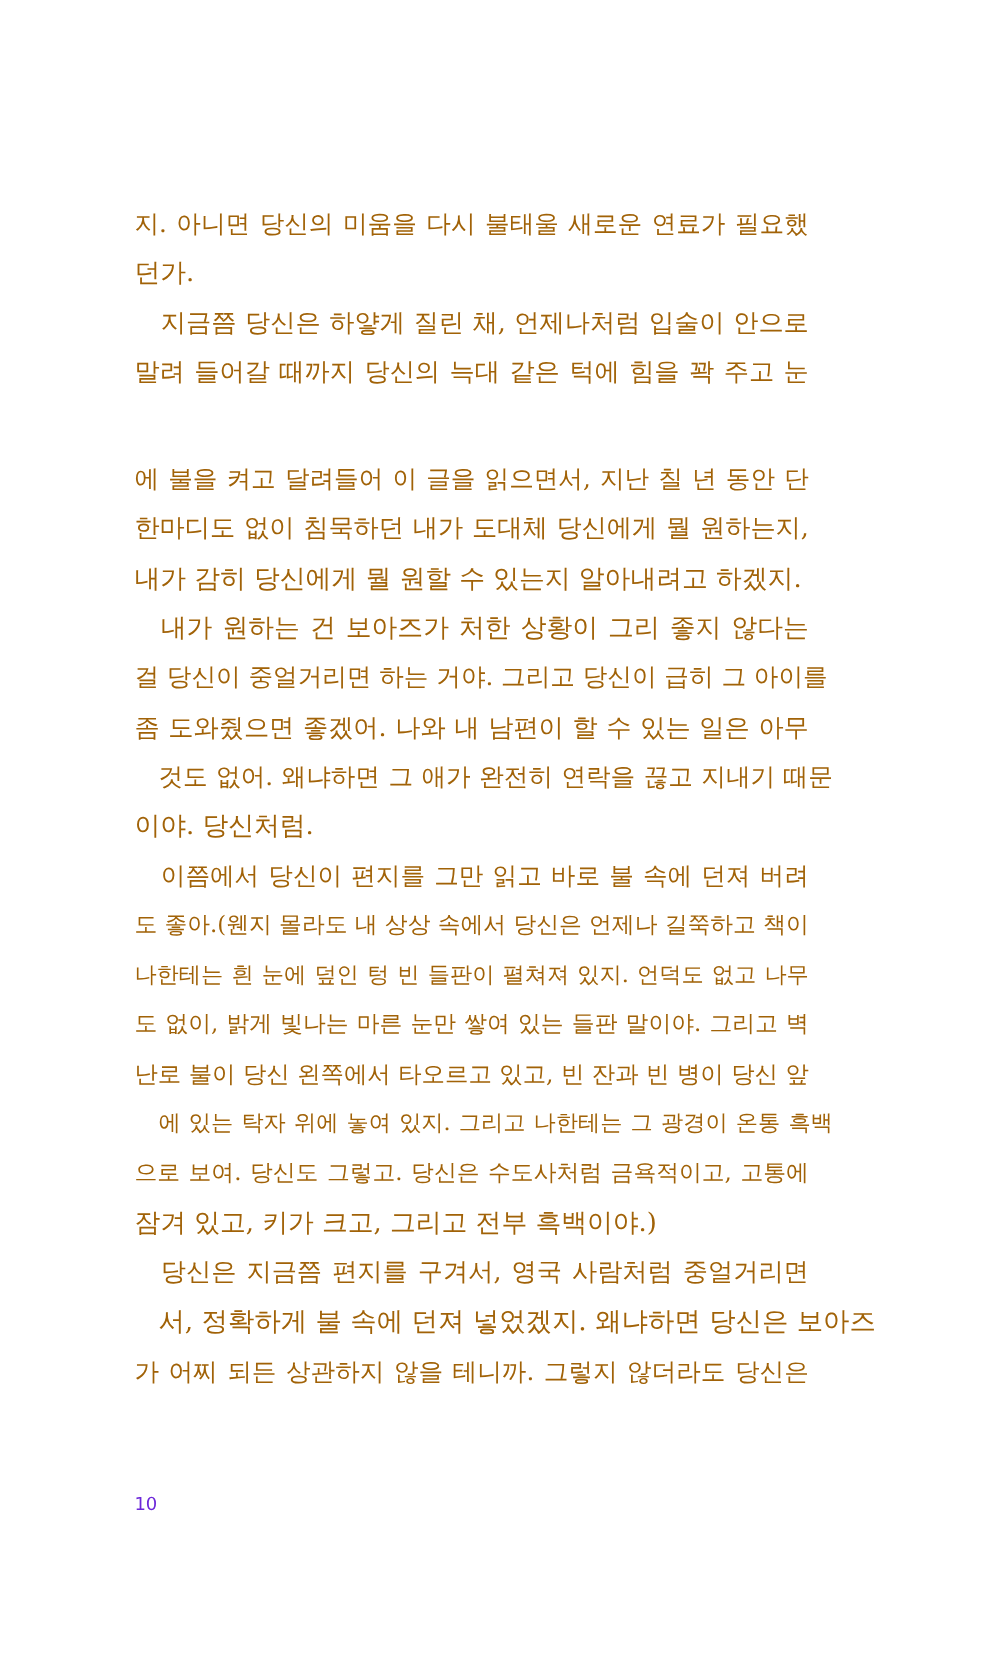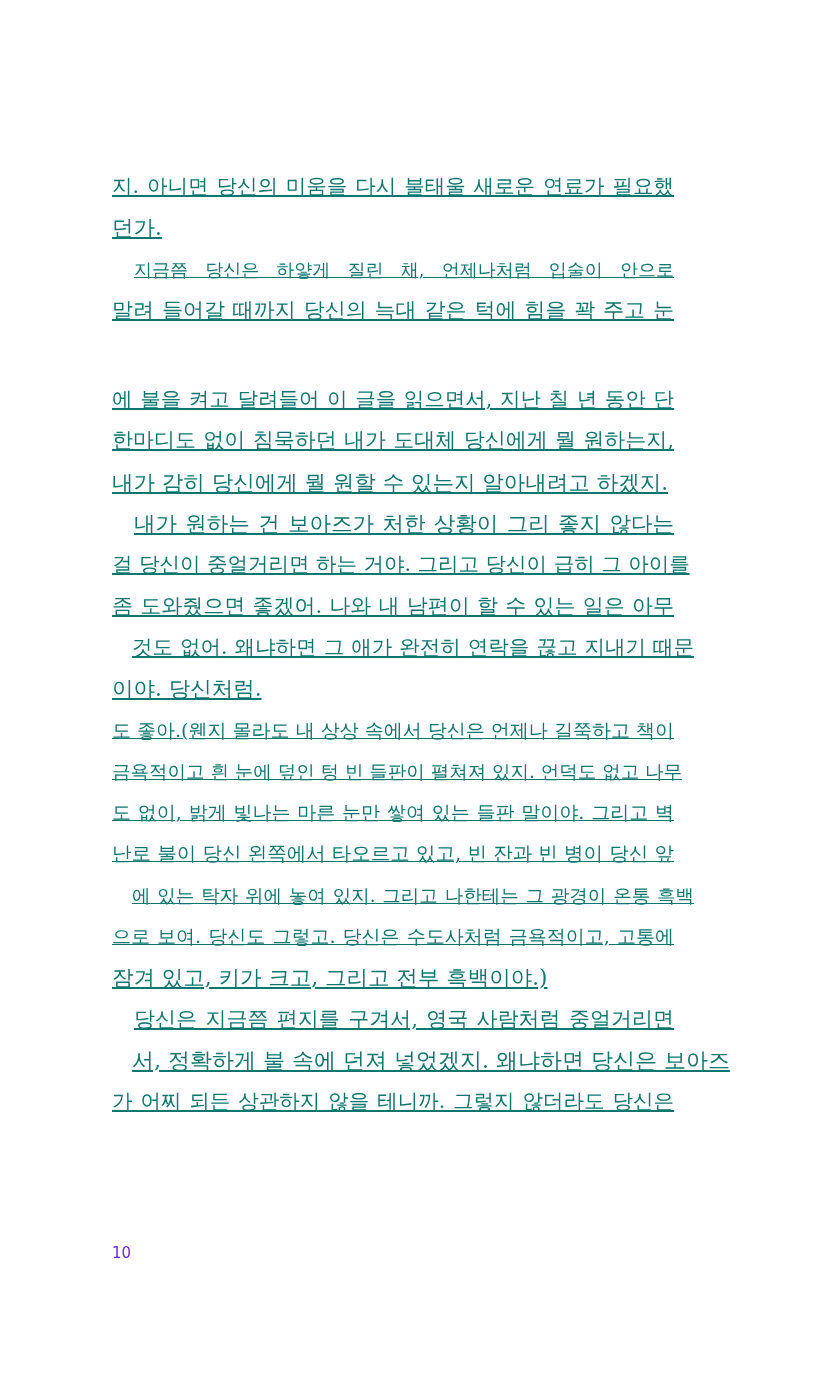--- a/index.html
+++ b/index.html
@@ -26,26 +26,25 @@
       left: 112px;
       top: 166px;
       width: 562px;
     }
     .line {
       display: block;
       height: 41.3px;
       line-height: 41.3px;
       font-family: "DejaVu Serif", "Liberation Serif", serif;
       font-size: 21.5px;
-      color: #0f766e;
+      color: #a16207;
       white-space: nowrap;
       text-align: justify;
       text-align-last: justify;
       letter-spacing: 0px;
-      text-decoration: underline;
     }
     .line.last {
       text-align-last: left;
     }
     .line.indent {
       padding-left: 22px;
     }
     .page-number {
       position: absolute;
       left: 112px;
@@ -55,32 +54,33 @@
       color: #6d28d9;
     }
   </style>
 </head>
 <body>
 
 <div class="page">
   <div class="text-block" id="text-block">
       <span class="line" style="width: 562px; font-size: 20.5px;">지. 아니면 당신의 미움을 다시 불태울 새로운 연료가 필요했</span>
       <span class="line last" style="width: 562px;">던가.</span>
-      <span class="line indent" style="width: 540px; font-size: 18px;">지금쯤 당신은 하얗게 질린 채, 언제나처럼 입술이 안으로</span>
+      <span class="line indent" style="width: 540px; font-size: 21px;">지금쯤 당신은 하얗게 질린 채, 언제나처럼 입술이 안으로</span>
       <span class="line" style="width: 562px; font-size: 21px;">말려 들어갈 때까지 당신의 늑대 같은 턱에 힘을 꽉 주고 눈</span>
       <span class="line" style="width: 562px; font-size: 20.5px; margin-top: 48px;">에 불을 켜고 달려들어 이 글을 읽으면서, 지난 칠 년 동안 단</span>
       <span class="line" style="width: 562px; font-size: 21px;">한마디도 없이 침묵하던 내가 도대체 당신에게 뭘 원하는지,</span>
       <span class="line last" style="width: 562px;">내가 감히 당신에게 뭘 원할 수 있는지 알아내려고 하겠지.</span>
       <span class="line indent" style="width: 540px;">내가 원하는 건 보아즈가 처한 상황이 그리 좋지 않다는</span>
       <span class="line" style="width: 562px; font-size: 20.5px;">걸 당신이 중얼거리면 하는 거야. 그리고 당신이 급히 그 아이를</span>
       <span class="line" style="width: 562px; font-size: 21px;">좀 도와줬으면 좋겠어. 나와 내 남편이 할 수 있는 일은 아무</span>
       <span class="line" style="width: 562px; font-size: 20.5px; margin-left: 20px;">것도 없어. 왜냐하면 그 애가 완전히 연락을 끊고 지내기 때문</span>
       <span class="line last" style="width: 562px;">이야. 당신처럼.</span>
+      <span class="line indent" style="width: 540px; font-size: 20.5px;">이쯤에서 당신이 편지를 그만 읽고 바로 불 속에 던져 버려</span>
       <span class="line" style="width: 562px; font-size: 19px;">도 좋아.(웬지 몰라도 내 상상 속에서 당신은 언제나 길쭉하고 책이</span>
-      <span class="line" style="width: 562px; font-size: 18.5px;">금욕적이고 흰 눈에 덮인 텅 빈 들판이 펼쳐져 있지. 언덕도 없고 나무</span>
+      <span class="line" style="width: 562px; font-size: 18.5px;">나한테는 흰 눈에 덮인 텅 빈 들판이 펼쳐져 있지. 언덕도 없고 나무</span>
       <span class="line" style="width: 562px; font-size: 19px;">도 없이, 밝게 빛나는 마른 눈만 쌓여 있는 들판 말이야. 그리고 벽</span>
       <span class="line" style="width: 562px; font-size: 19.5px;">난로 불이 당신 왼쪽에서 타오르고 있고, 빈 잔과 빈 병이 당신 앞</span>
       <span class="line" style="width: 562px; font-size: 18.5px; margin-left: 20px;">에 있는 탁자 위에 놓여 있지. 그리고 나한테는 그 광경이 온통 흑백</span>
       <span class="line" style="width: 562px; font-size: 19px;">으로 보여. 당신도 그렇고. 당신은 수도사처럼 금욕적이고, 고통에</span>
       <span class="line last" style="width: 562px;">잠겨 있고, 키가 크고, 그리고 전부 흑백이야.)</span>
       <span class="line indent" style="width: 540px; font-size: 21px;">당신은 지금쯤 편지를 구겨서, 영국 사람처럼 중얼거리면</span>
       <span class="line" style="width: 562px; font-size: 22px; margin-left: 20px;">서, 정확하게 불 속에 던져 넣었겠지. 왜냐하면 당신은 보아즈</span>
       <span class="line" style="width: 562px; font-size: 20.5px;">가 어찌 되든 상관하지 않을 테니까. 그렇지 않더라도 당신은</span>
     </div>
   <div class="page-number">10</div>

